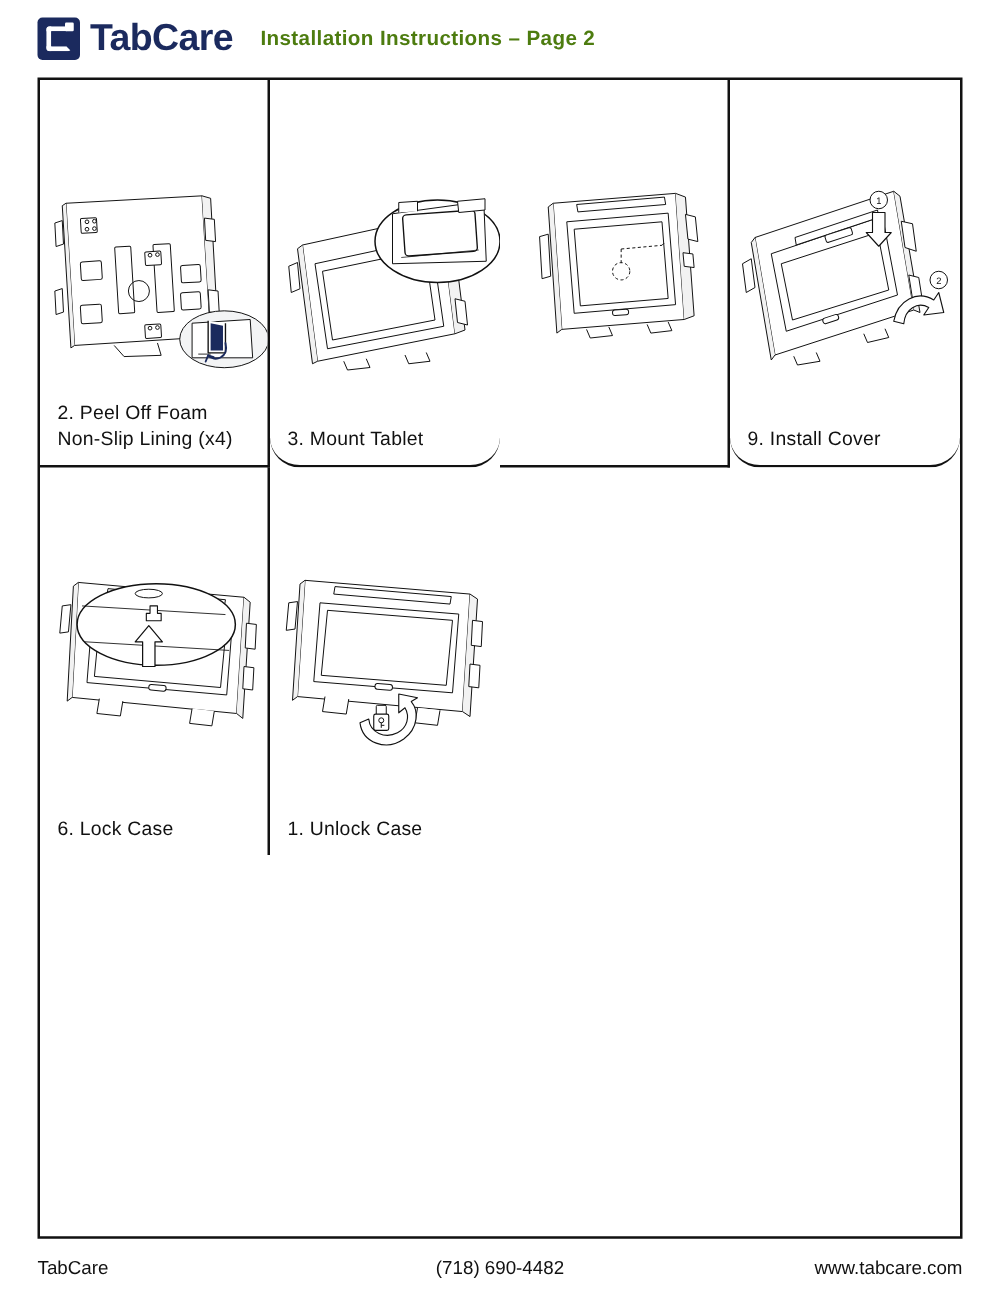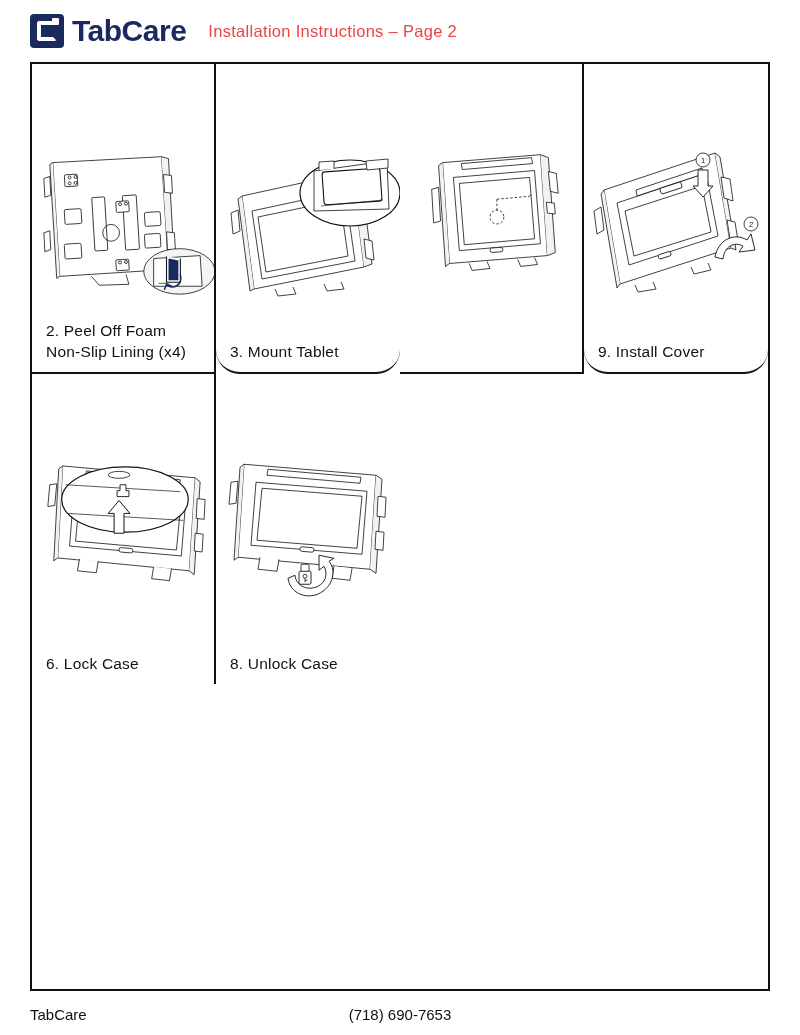--- a/index.html
+++ b/index.html
@@ -62,23 +62,23 @@
   .brand-text {
     font-size: 30px;
     font-weight: bold;
     letter-spacing: -0.5px;
     color: #1b2a5e;
     line-height: 1;
   }
   .header-title {
     margin-left: 22px;
     font-size: 16.5px;
-    font-weight: normal;
+    font-weight: bold;
     letter-spacing: 0.3px;
-    color: #ef4444;
+    color: #4d7c0f;
   }
 
   
   .grid {
     margin: 0 30px;
     width: 740px;
     border: 2px solid #111111;
     display: grid;
     grid-template-columns: 1fr 1fr 1fr 1fr;
     grid-template-rows: 310px 310px 305px;
@@ -350,21 +350,22 @@
           <rect x="166" y="236" width="24" height="26" rx="3" fill="#fff" stroke-width="1.8"></rect>
           <circle cx="178" cy="246" r="4"></circle>
           <path d="M178 250 L178 258 M178 254 L183 254"></path>
         </g>
 
         <g fill="#fff" stroke="#111" stroke-width="1.8" stroke-linejoin="round">
           <path d="M144 250 C148 282 186 296 214 276 C238 258 238 230 226 216 L236 210 L206 204 L206 234 L216 226 C224 240 220 258 204 266 C184 276 160 266 158 244 Z"></path>
         </g>
       </svg>
     </div>
-    <div class="caption">8. Unlock  Case</div>
+    <div class="caption">1. Unlock  Case</div>
   </div>
 
 </div>
 
 <div class="footer">
   <div class="f-left">TabCare</div>
-  <div class="f-center">(718) 690-7653</div>
+  <div class="f-center">(718) 690-4482</div>
+  <div class="f-right">www.tabcare.com</div>
 </div>
 
 </body></html>

